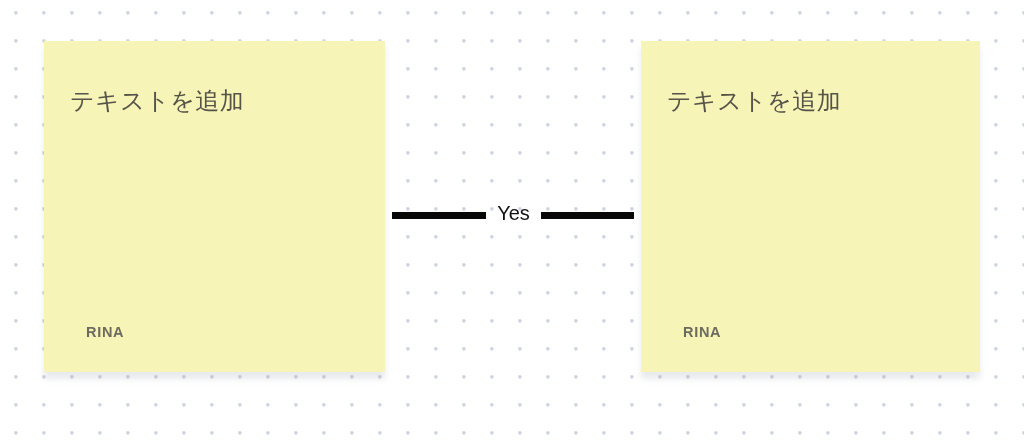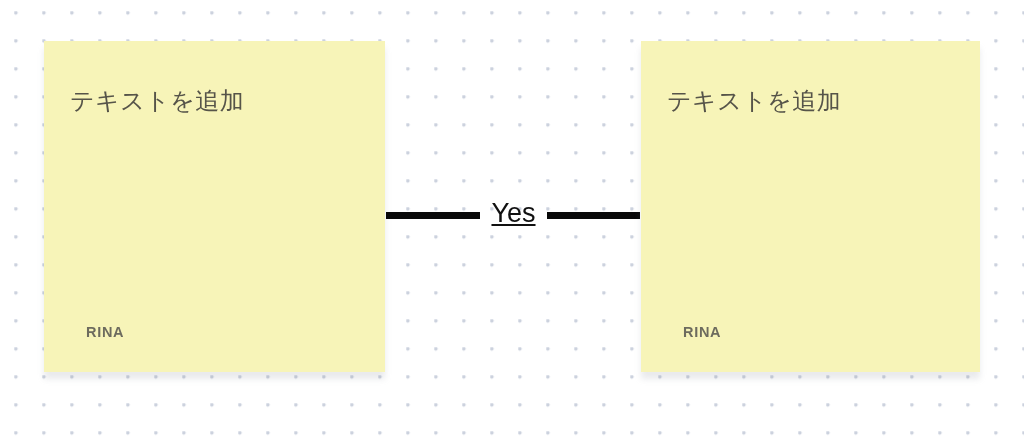--- a/index.html
+++ b/index.html
@@ -64,29 +64,28 @@
     display: flex;
     align-items: center;
     justify-content: center;
   }
   .conn-seg {
     height: 7px;
     background: #080808;
     flex: 0 0 auto;
   }
   .conn-label {
-    font-size: 27px;
+    font-size: 20px;
     line-height: 27px;
     color: #111111;
     padding: 0 11px;
     white-space: nowrap;
     background: transparent;
     position: relative;
     top: -2px;
-    text-decoration: underline;
   }
 </style>
 </head>
 <body>
 
 <div id="canvas">
 
   <div class="card" id="node-1" style="left:44px; top:41px; width:341px; height:331px;">
     <div class="card-title">テキストを追加</div>
     <div class="card-tag">RINA</div>

